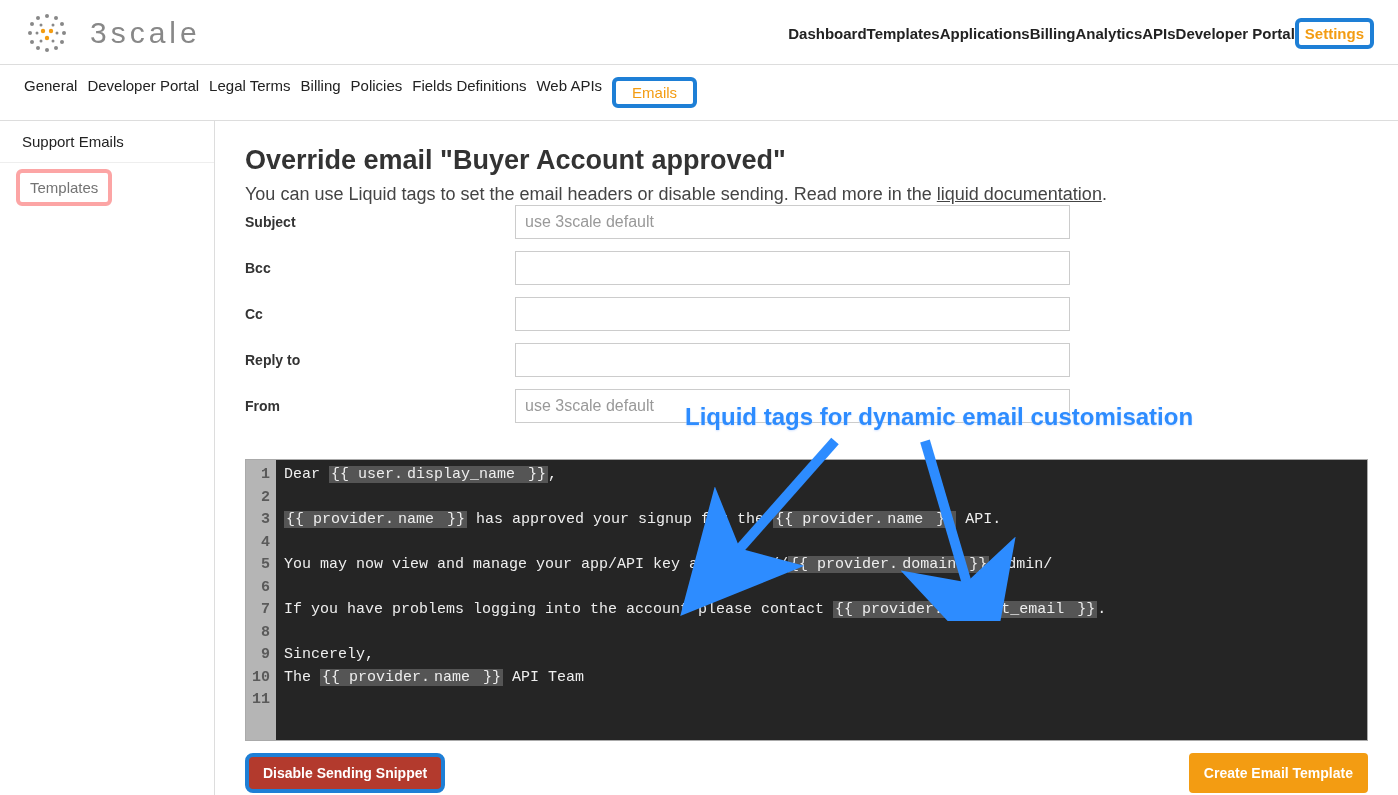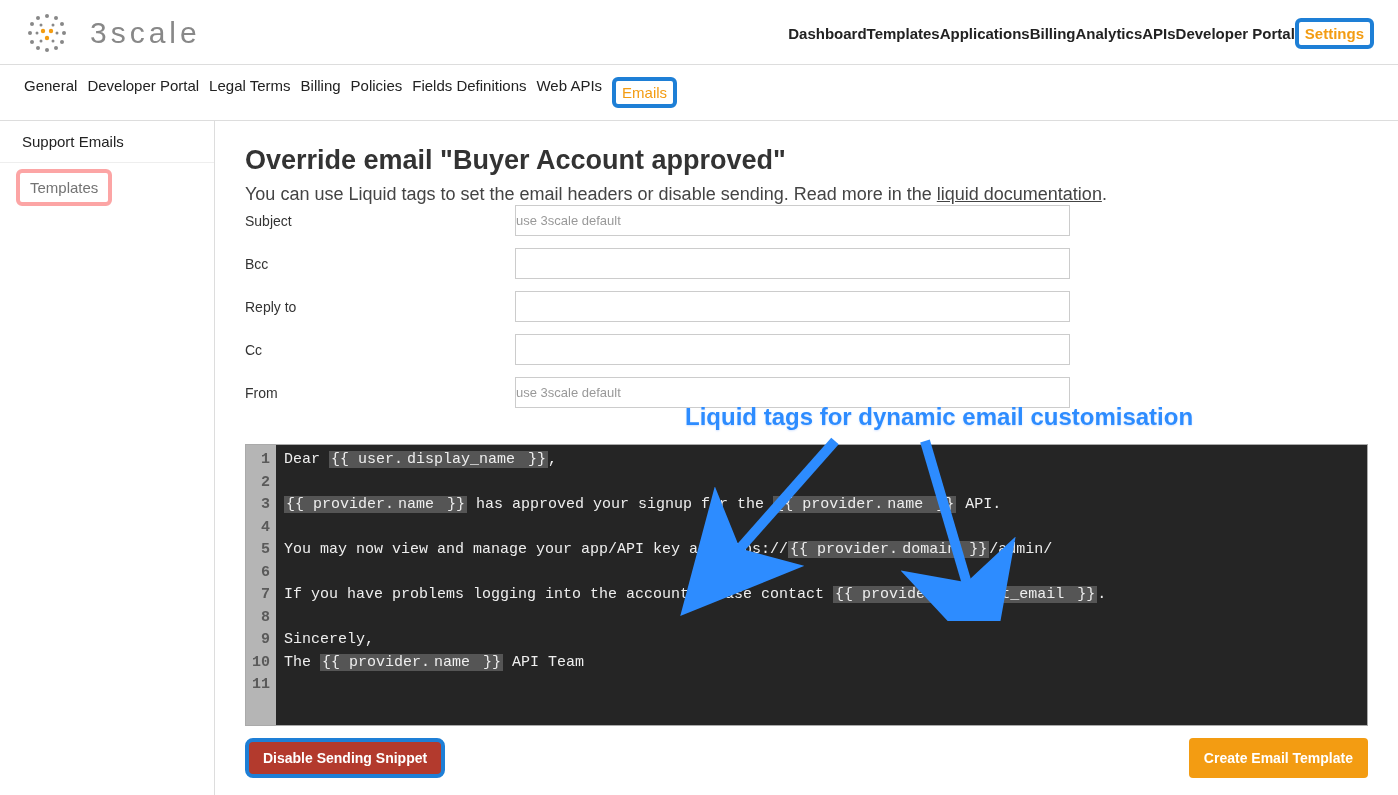--- a/index.html
+++ b/index.html
@@ -10,36 +10,36 @@
 .logo { display: flex; align-items: center; gap: 20px; }
 .logo svg { width: 46px; height: 46px; }
 .logo-text { font-size: 30px; color: #888; letter-spacing: 4px; font-weight: 300; }
 .main-nav { display: flex; align-items: center; }
 .main-nav a { color: #222; text-decoration: none; font-weight: bold; font-size: 15px; cursor: pointer; }
 .main-nav a.active { color: #f39c12; border: 4px solid #1e7fd6; border-radius: 6px; padding: 3px 6px; }
 
 
 .sub-nav { display: flex; gap: 10px; padding: 12px 24px; border-bottom: 1px solid #ddd; }
 .sub-nav a { color: #222; text-decoration: none; font-size: 15px; cursor: pointer; }
-.sub-nav a.active { color: #f39c12; border: 4px solid #1e7fd6; border-radius: 6px; padding: 3px 6px; }
+.sub-nav a.active { color: #f39c12; border: 4px solid #1e7fd6; border-radius: 6px; padding: 3px 16px; }
 
 
 .content-wrap { display: flex; }
 .sidebar { width: 215px; border-right: 1px solid #ddd; }
 .sidebar a { display: block; padding: 12px 22px; color: #222; text-decoration: none; font-size: 15px; cursor: pointer; border-bottom: 1px solid #eee; }
 .sidebar a.active { color: #737373; border: 4px solid #fca5a5; border-radius: 6px; padding: 6px 10px; margin: 6px 16px; display: inline-block; }
 
 .main { flex: 1; padding: 24px 30px; position: relative; }
 .page-title { font-size: 27px; font-weight: bold; color: #333; margin-bottom: 8px; }
 .page-desc { font-size: 18px; color: #444; }
 .page-desc a { color: #444; text-decoration: underline; }
 
 .form-row { display: flex; align-items: center; margin-bottom: 12px; }
-.form-label { width: 270px; font-weight: normal; color: #333; font-size: 14px; }
-.form-input { width: 555px; padding: 7px 0; border: 1px solid #ccc; font-size: 13px; color: #333; }
+.form-label { width: 270px; font-weight: bold; color: #333; font-size: 14px; }
+.form-input { width: 555px; padding: 7px 9px; border: 1px solid #ccc; font-size: 16px; color: #333; }
 .form-input::placeholder { color: #999; }
 
 .annotation { position: absolute; top: 282px; left: 470px; color: #2d8cff; font-size: 24px; font-weight: bold; text-shadow: 0 1px 2px rgba(200,220,255,0.8); pointer-events: none; z-index: 10; }
 .arrows { position: absolute; top: 300px; left: 400px; pointer-events: none; z-index: 9; }
 
 .editor { margin-top: 36px; border: 1px solid #aaa; display: flex; background: #252525; font-family: "Courier New", monospace; font-size: 15px; }
 .gutter { background: #b5b5b5; color: #5a5a5a; text-align: right; padding: 4px 6px; font-weight: bold; line-height: 1.5; user-select: none; width: 30px; }
 .gutter div { height: 22.5px; }
 .code { flex: 1; padding: 4px 8px; color: #eee; line-height: 1.5; min-height: 280px; }
 .code-line { height: 22.5px; white-space: pre; }
@@ -119,25 +119,25 @@
 
     <div class="form-row">
       <label class="form-label">Subject</label>
       <input class="form-input" placeholder="use 3scale default" style="">
     </div>
     <div class="form-row">
       <label class="form-label">Bcc</label>
       <input class="form-input" placeholder="" style="">
     </div>
     <div class="form-row">
-      <label class="form-label">Reply to</label>
+      <label class="form-label">Cc</label>
       <input class="form-input" placeholder="" style="">
     </div>
     <div class="form-row">
-      <label class="form-label">Cc</label>
+      <label class="form-label">Reply to</label>
       <input class="form-input" placeholder="" style="">
     </div>
     <div class="form-row">
       <label class="form-label">From</label>
       <input class="form-input" placeholder="use 3scale default" style="">
     </div>
 
     <div class="annotation">Liquid tags for dynamic email customisation</div>
     <svg class="arrows" width="500" height="200">
       <defs>

